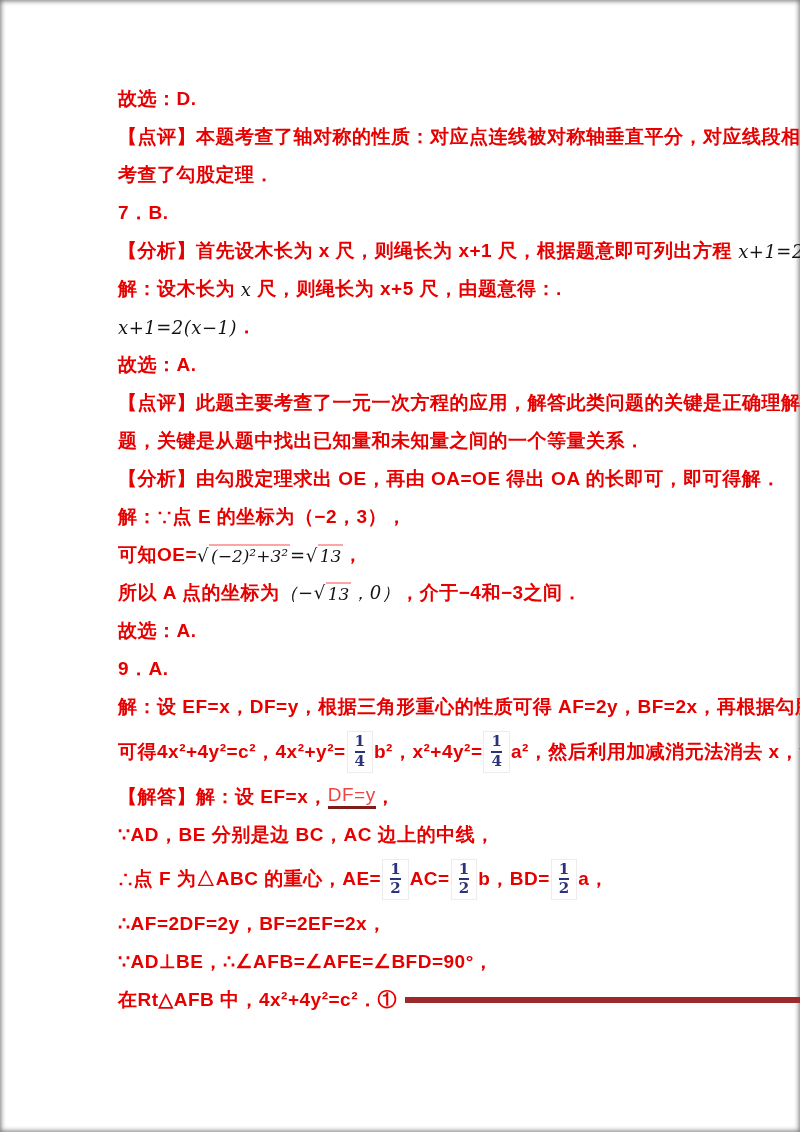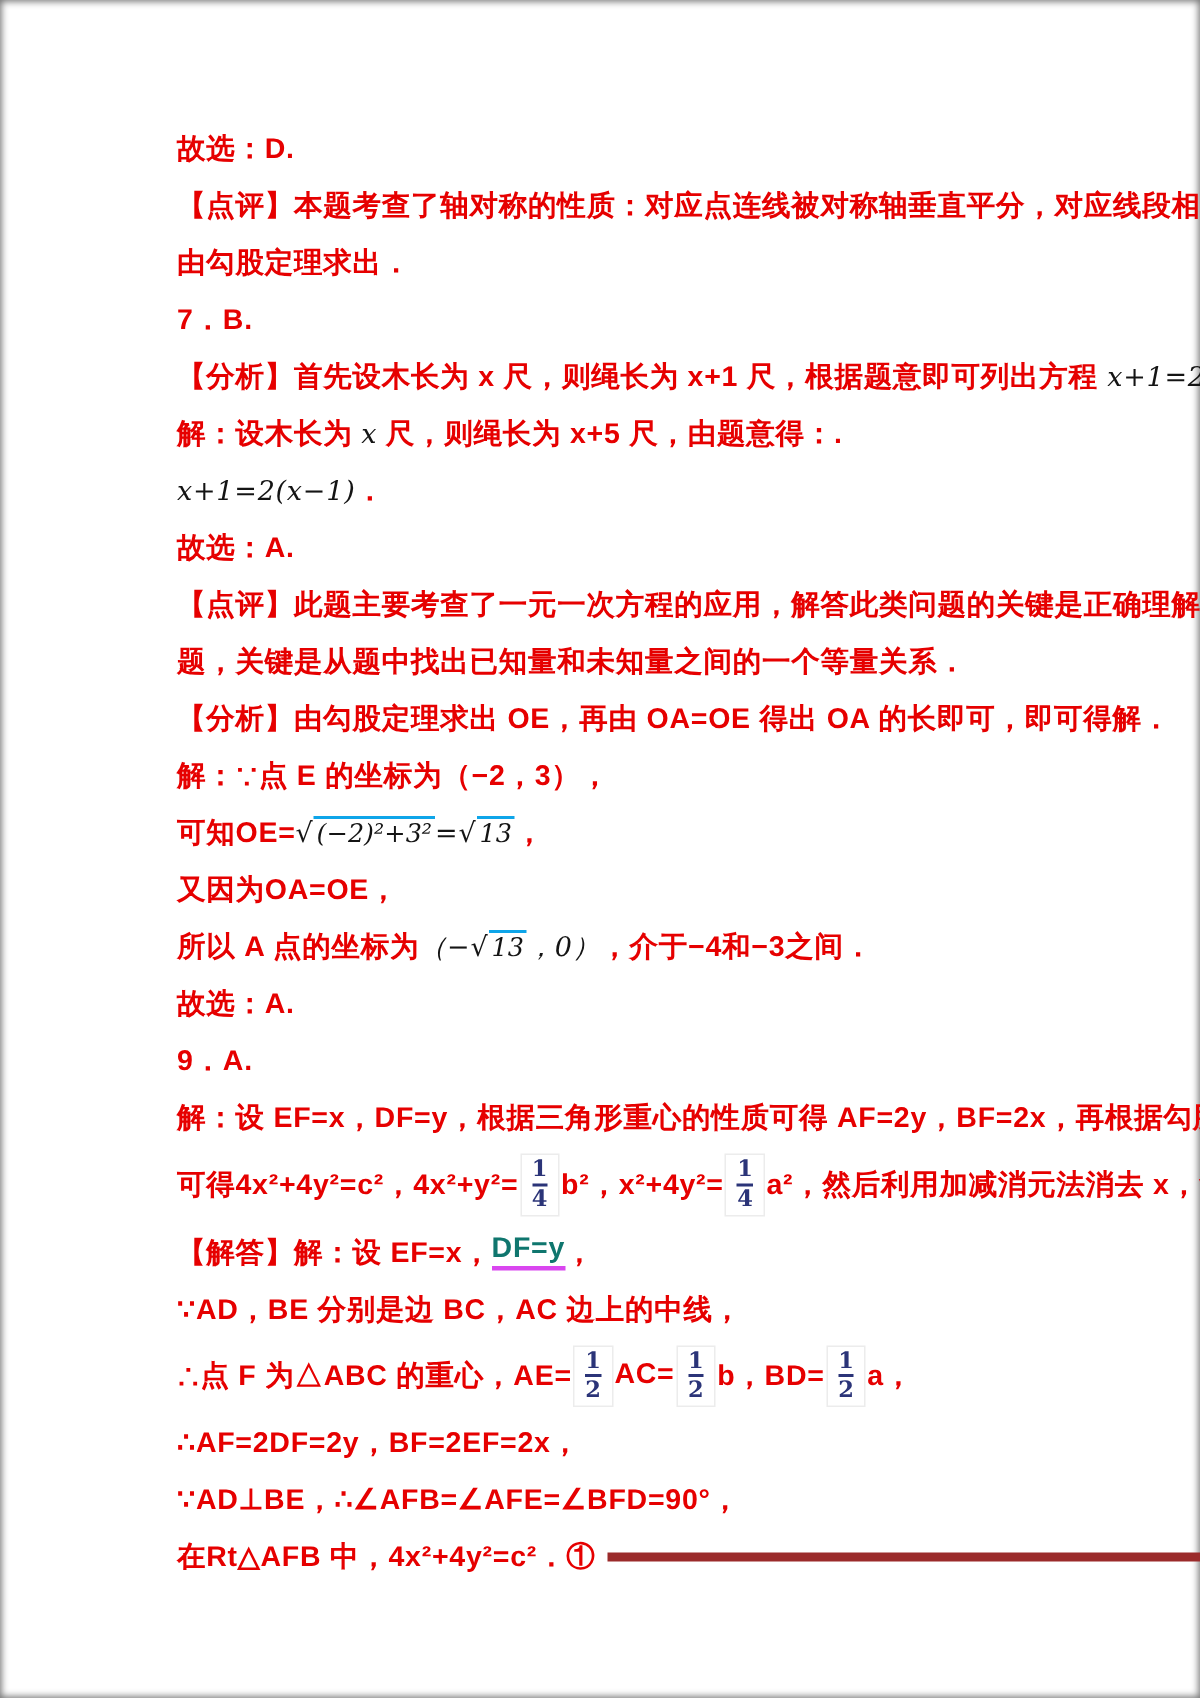--- a/index.html
+++ b/index.html
@@ -36,21 +36,21 @@
     font-style:italic;
     font-weight:normal;
     font-size:18px;
     letter-spacing:0.5px;
   }
   .rad{
     color:#141414;
     font-family:"DejaVu Serif",serif;
     font-style:italic;
     font-size:17px;
-    border-top:2px solid #0ea5e9;
+    border-top:2px solid #fca5a5;
     padding:0 2px;
   }
   .frac{
     display:inline-flex;
     flex-direction:column;
     align-items:center;
     justify-content:center;
     background:#ffffff;
     box-shadow:0 0 0 1px #ececec;
     color:#2b3478;
@@ -61,53 +61,52 @@
     padding:2px 7px;
     margin:0 2px;
   }
   .frac .bar{
     width:100%;
     height:2px;
     background:#2b3478;
     margin:1px 0;
   }
   .u-red{
-    color:#0f766e;
-    font-weight:bold;
+    color:#ef4444;
+    font-weight:normal;
     font-size:19px;
     letter-spacing:0.5px;
-    border-bottom:3px solid #d946ef;
+    border-bottom:3px solid #7f1d1d;
   }
   .redline{
     flex:1 1 auto;
     height:6px;
     background:#9b2b2b;
     margin-left:8px;
     align-self:center;
   }
 </style>
 </head>
 <body>
 
 <div class="page">
   <div id="content">
       <div class="line"><span class="t-red">故选：D.</span></div>
       <div class="line"><span class="t-red">【点评】本题考查了轴对称的性质：对应点连线被对称轴垂直平分，对应线段相等，对应角相等．也</span></div>
-      <div class="line"><span class="t-red">由勾股定理求出．</span></div>
+      <div class="line"><span class="t-red">考查了勾股定理．</span></div>
       <div class="line"><span class="t-red">7．B.</span></div>
       <div class="line"><span class="t-red">【分析】首先设木长为 x 尺，则绳长为 x+1 尺，根据题意即可列出方程</span><span class="t-black"> x+1=2(x−1)</span></div>
       <div class="line"><span class="t-red">解：设木长为 </span><span class="t-black">x</span><span class="t-red"> 尺，则绳长为 x+5 尺，由题意得：.</span></div>
       <div class="line"><span class="t-black">x+1=2(x−1)</span><span class="t-red">．</span></div>
       <div class="line"><span class="t-red">故选：A.</span></div>
       <div class="line"><span class="t-red">【点评】此题主要考查了一元一次方程的应用，解答此类问题的关键是正确理解题意，利用方程解决实际问</span></div>
       <div class="line"><span class="t-red">题，关键是从题中找出已知量和未知量之间的一个等量关系．</span></div>
       <div class="line"><span class="t-red">【分析】由勾股定理求出 OE，再由 OA=OE 得出 OA 的长即可，即可得解．</span></div>
       <div class="line"><span class="t-red">解：∵点 E 的坐标为（−2，3），</span></div>
       <div class="line"><span class="t-red">可知OE=</span><span class="t-black">√</span><span class="rad">(−2)²+3²</span><span class="t-black">=√</span><span class="rad">13</span><span class="t-red">，</span></div>
-      <div class="line"><span class="t-red">又因为OA=OE，</span></div>
       <div class="line"><span class="t-red">所以 A 点的坐标为</span><span class="t-black">（−√</span><span class="rad">13</span><span class="t-black">，0）</span><span class="t-red">，介于−4和−3之间．</span></div>
       <div class="line"><span class="t-red">故选：A.</span></div>
       <div class="line"><span class="t-red">9．A.</span></div>
       <div class="line"><span class="t-red">解：设 EF=x，DF=y，根据三角形重心的性质可得 AF=2y，BF=2x，再根据勾股定理</span></div>
       <div class="line"><span class="t-red">可得4x²+4y²=c²，4x²+y²=</span><span class="frac"><span>1</span><span class="bar"></span><span>4</span></span><span class="t-red">b²，x²+4y²=</span><span class="frac"><span>1</span><span class="bar"></span><span>4</span></span><span class="t-red">a²，然后利用加减消元法消去 x，y 即可得到 a，b，</span></div>
       <div class="line"><span class="t-red">【解答】解：设 EF=x，</span><span class="u-red">DF=y</span><span class="t-red">，</span></div>
       <div class="line"><span class="t-red">∵AD，BE 分别是边 BC，AC 边上的中线，</span></div>
       <div class="line"><span class="t-red">∴点 F 为△ABC 的重心，AE=</span><span class="frac"><span>1</span><span class="bar"></span><span>2</span></span><span class="t-red">AC=</span><span class="frac"><span>1</span><span class="bar"></span><span>2</span></span><span class="t-red">b，BD=</span><span class="frac"><span>1</span><span class="bar"></span><span>2</span></span><span class="t-red">a，</span></div>
       <div class="line"><span class="t-red">∴AF=2DF=2y，BF=2EF=2x，</span></div>
       <div class="line"><span class="t-red">∵AD⊥BE，∴∠AFB=∠AFE=∠BFD=90°，</span></div>

